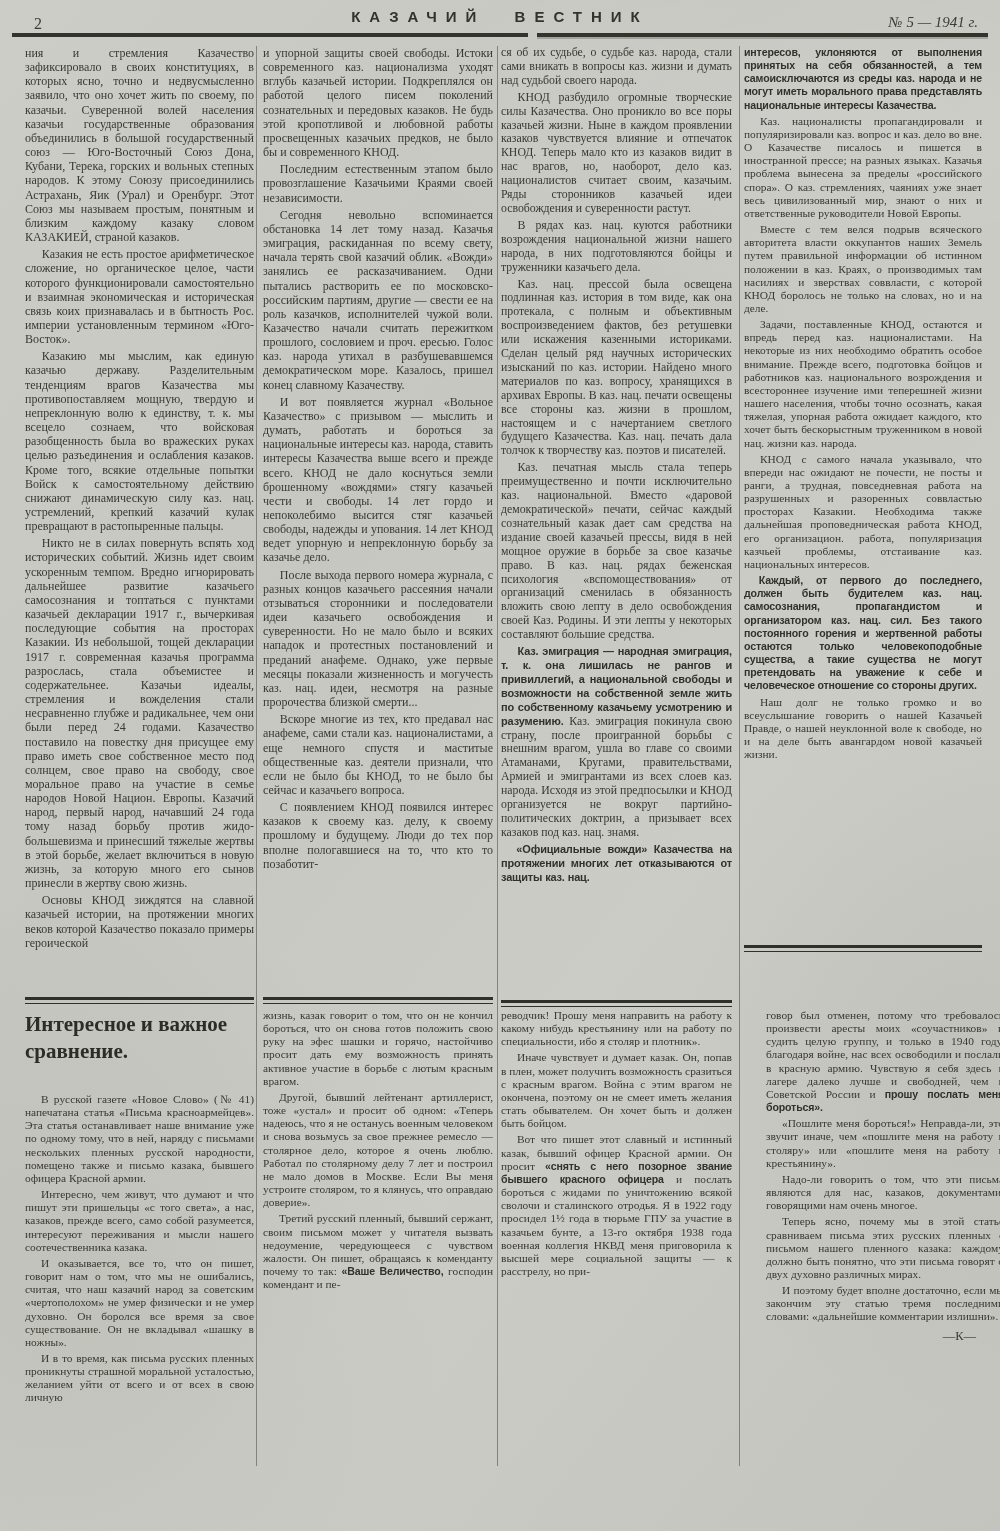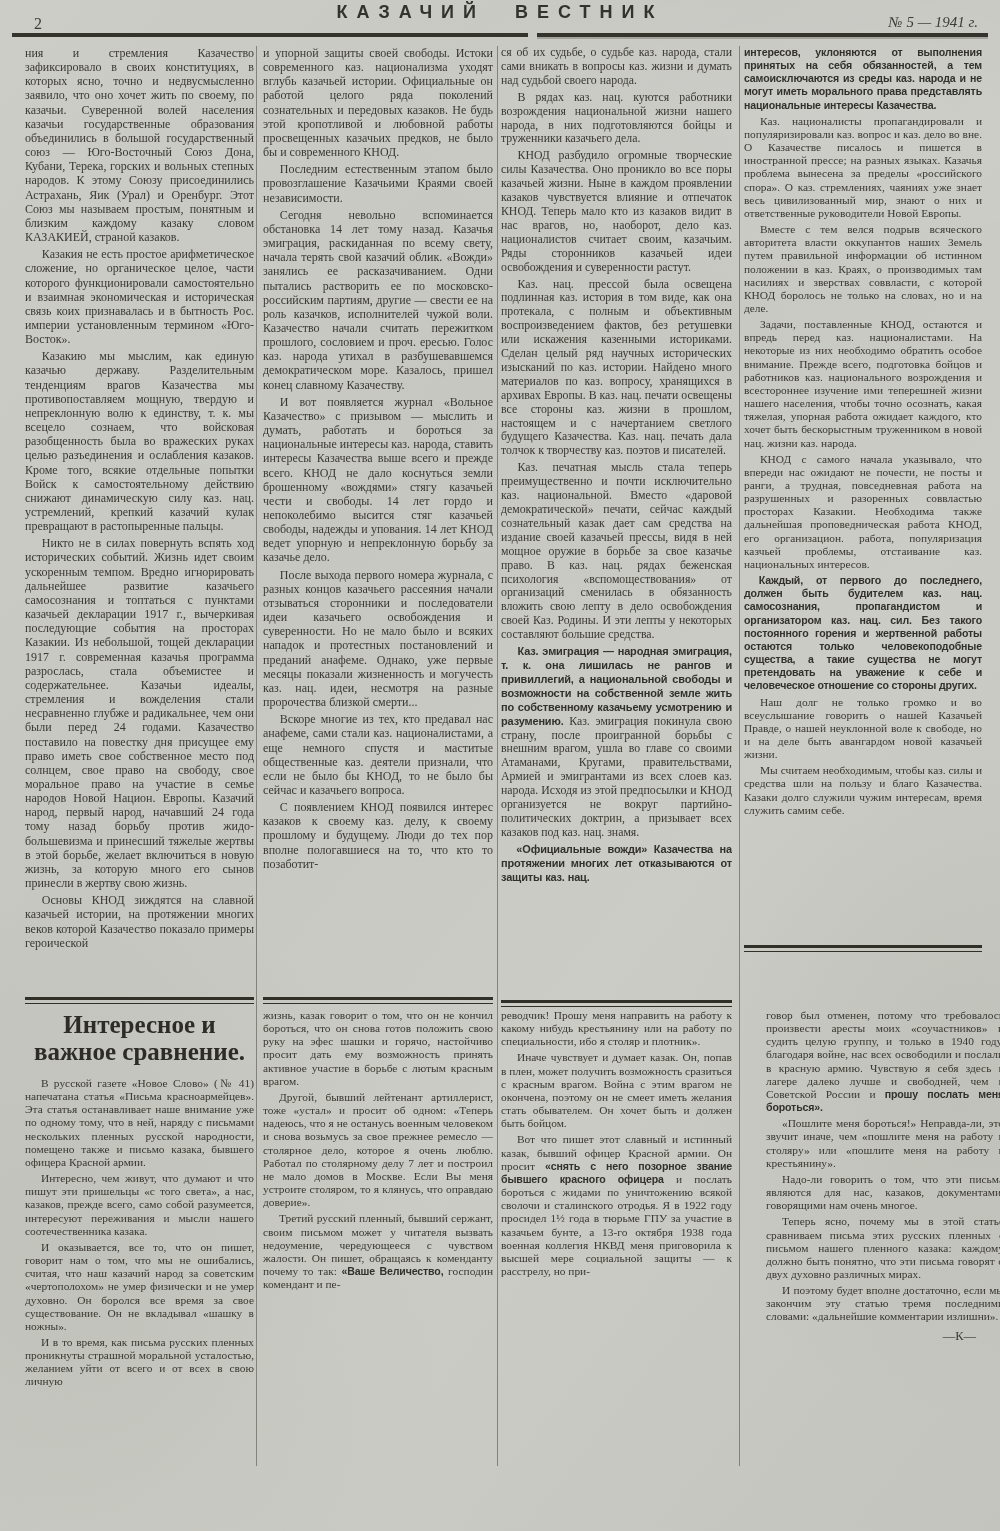--- a/index.html
+++ b/index.html
@@ -7,42 +7,42 @@
   .page{position:relative;width:1000px;height:1531px;margin:0 auto;overflow:hidden;
     background:linear-gradient(128deg,#cccdc7 0%,#c6c7c1 35%,#cbccc5 62%,#c3c4be 100%);
     font-family:"Liberation Serif","DejaVu Serif",serif;color:#3a3831;}
   .page::before{content:"";position:absolute;inset:0;pointer-events:none;
     background:
       radial-gradient(ellipse 700px 300px at 80% 8%, rgba(255,255,255,.10), rgba(0,0,0,0) 60%),
       radial-gradient(ellipse 500px 600px at 10% 85%, rgba(90,88,78,.07), rgba(0,0,0,0) 70%),
       radial-gradient(ellipse 400px 500px at 95% 70%, rgba(90,88,78,.06), rgba(0,0,0,0) 70%);}
   
   .pageno{position:absolute;top:15px;left:34px;font-size:16px;color:#3c3b34;}
-  .masthead{position:absolute;top:2px;left:0;width:100%;text-align:center;
-    font-family:"Liberation Sans","DejaVu Sans",sans-serif;font-weight:700;font-size:18px;
+  .masthead{position:absolute;top:8px;left:0;width:100%;text-align:center;
+    font-family:"Liberation Sans","DejaVu Sans",sans-serif;font-weight:700;font-size:15px;
     letter-spacing:9px;word-spacing:16px;color:#33322c;}
   .issue{position:absolute;top:14px;right:22px;font-style:italic;font-size:15px;color:#3c3b34;}
   .hrule{position:absolute;top:33px;height:3.5px;background:#34332c;}
   .hrule.seg1{left:12px;width:516px;}
   .hrule.seg2{left:537px;width:451px;box-shadow:0 2px 0 rgba(52,51,44,.25);}
   
   .vrule{position:absolute;top:46px;width:1px;height:1420px;background:rgba(62,60,52,.5);}
   
   .drule{position:absolute;height:3px;border-top:3px solid #302f28;border-bottom:1px solid #302f28;}
   
   .col{position:absolute;text-align:justify;overflow:hidden;}
   .col p{margin:0 0 3px 0;text-indent:1.4em;}
   .col p.cont{text-indent:0;}
   .fs-a{font-size:12px;line-height:14.15px;}
   .fs-b{font-size:11.8px;line-height:13.9px;}
   .fs-c{font-size:11.4px;line-height:13.15px;}
   .bd, p.pb{font-family:"Liberation Sans","DejaVu Sans",sans-serif;font-weight:700;
     font-size:.93em;color:#32312b;letter-spacing:-.15px;}
-  .headline{margin:2px 0 12px 0;font-size:25px;line-height:27px;font-weight:700;
-    text-align:center;color:#2d2c26;}
+  .headline{margin:2px 0 28px 0;font-size:21px;line-height:27px;font-weight:700;
+    text-align:left;color:#2d2c26;}
   .signature{text-align:right;padding-right:28px;margin-top:6px;font-size:12.5px;color:#3a3831;}
 </style>
 </head>
 <body>
 
 <div class="page">
 
   <div class="pageno">2</div>
   <div class="masthead">КАЗАЧИЙ ВЕСТНИК</div>
   <div class="issue">№ 5 — 1941 г.</div>
@@ -55,48 +55,47 @@
 
   <div class="col fs-a" style="left:25px;top:46px;width:229px;height:948px;">
     <p class="cont">ния и стремления Казачество зафиксировало в своих конституциях, в которых ясно, точно и недвусмысленно заявило, что оно хочет жить по своему, по казачьи. Суверенной волей населения казачьи государственные образования объединились в большой государственный союз — Юго-Восточный Союз Дона, Кубани, Терека, горских и вольных степных народов. К этому Союзу присоединились Астрахань, Яик (Урал) и Оренбург. Этот Союз мы называем простым, понятным и близким каждому казаку словом КАЗАКИЕЙ, страной казаков.</p>
     <p>Казакия не есть простое арифметическое сложение, но органическое целое, части которого функционировали самостоятельно и взаимная экономическая и историческая связь коих признавалась и в бытность Рос. империи установленным термином «Юго-Восток».</p>
     <p>Казакию мы мыслим, как единую казачью державу. Разделительным тенденциям врагов Казачества мы противопоставляем мощную, твердую и непреклонную волю к единству, т. к. мы всецело сознаем, что войсковая разобщенность была во вражеских руках целью разъединения и ослабления казаков. Кроме того, всякие отдельные попытки Войск к самостоятельному действию снижают динамическую силу каз. нац. устремлений, крепкий казачий кулак превращают в растопыренные пальцы.</p>
     <p>Никто не в силах повернуть вспять ход исторических событий. Жизнь идет своим ускоренным темпом. Вредно игнорировать дальнейшее развитие казачьего самосознания и топтаться с пунктами казачьей декларации 1917 г., вычеркивая последующие события на просторах Казакии. Из небольшой, тощей декларации 1917 г. современная казачья программа разрослась, стала объемистее и содержательнее. Казачьи идеалы, стремления и вожделения стали несравненно глубже и радикальнее, чем они были перед 24 годами. Казачество поставило на повестку дня присущее ему право иметь свое собственное место под солнцем, свое право на свободу, свое моральное право на участие в семье народов Новой Национ. Европы. Казачий народ, первый народ, начавший 24 года тому назад борьбу против жидо-большевизма и принесший тяжелые жертвы в этой борьбе, желает включиться в новую жизнь, за которую много его сынов принесли в жертву свою жизнь.</p>
     <p>Основы КНОД зиждятся на славной казачьей истории, на протяжении многих веков которой Казачество показало примеры героической</p>
   </div>
 
   <div class="col fs-a" style="left:263px;top:46px;width:230px;height:948px;">
-    <p class="cont">и упорной защиты своей свободы. Истоки современного каз. национализма уходят вглубь казачьей истории. Официальные он работой целого ряда поколений сознательных и передовых казаков. Не будь этой кропотливой и любовной работы просвещенных казачьих предков, не было бы и современного КНОД.</p>
+    <p class="cont">и упорной защиты своей свободы. Истоки современного каз. национализма уходят вглубь казачьей истории. Подкреплялся он работой целого писем поколений сознательных и передовых казаков. Не будь этой кропотливой и любовной работы просвещенных казачьих предков, не было бы и современного КНОД.</p>
     <p>Последним естественным этапом было провозглашение Казачьими Краями своей независимости.</p>
     <p>Сегодня невольно вспоминается обстановка 14 лет тому назад. Казачья эмиграция, раскиданная по всему свету, начала терять свой казачий облик. «Вожди» занялись ее расказачиванием. Одни пытались растворить ее по московско-российским партиям, другие — свести ее на роль казачков, исполнителей чужой воли. Казачество начали считать пережитком прошлого, сословием и проч. ересью. Голос каз. народа утихал в разбушевавшемся демократическом море. Казалось, пришел конец славному Казачеству.</p>
     <p>И вот появляется журнал «Вольное Казачество» с призывом — мыслить и думать, работать и бороться за национальные интересы каз. народа, ставить интересы Казачества выше всего и прежде всего. КНОД не дало коснуться земли брошенному «вождями» стягу казачьей чести и свободы. 14 лет гордо и непоколебимо высится стяг казачьей свободы, надежды и упования. 14 лет КНОД ведет упорную и непреклонную борьбу за казачье дело.</p>
     <p>После выхода первого номера журнала, с разных концов казачьего рассеяния начали отзываться сторонники и последователи идеи казачьего освобождения и суверенности. Но не мало было и всяких нападок и протестных постановлений и преданий анафеме. Однако, уже первые месяцы показали жизненность и могучесть каз. нац. идеи, несмотря на разные пророчества близкой смерти...</p>
     <p>Вскоре многие из тех, кто предавал нас анафеме, сами стали каз. националистами, а еще немного спустя и маститые общественные каз. деятели признали, что если не было бы КНОД, то не было бы сейчас и казачьего вопроса.</p>
     <p>С появлением КНОД появился интерес казаков к своему каз. делу, к своему прошлому и будущему. Люди до тех пор вполне пологавшиеся на то, что кто то позаботит-</p>
   </div>
 
   <div class="col fs-b" style="left:501px;top:46px;width:231px;height:951px;">
     <p class="cont">ся об их судьбе, о судьбе каз. народа, стали сами вникать в вопросы каз. жизни и думать над судьбой своего народа.</p>
+    <p>КНОД разбудило огромные творческие силы Казачества. Оно проникло во все поры казачьей жизни. Ныне в каждом проявлении казаков чувствуется влияние и отпечаток КНОД. Теперь мало кто из казаков видит в нас врагов, но, наоборот, дело каз. националистов считает своим, казачьим. Ряды сторонников казачьей идеи освобождения и суверенности растут.</p>
     <p>В рядах каз. нац. куются работники возрождения национальной жизни нашего народа, в них подготовляются бойцы и труженники казачьего дела.</p>
-    <p>КНОД разбудило огромные творческие силы Казачества. Оно проникло во все поры казачьей жизни. Ныне в каждом проявлении казаков чувствуется влияние и отпечаток КНОД. Теперь мало кто из казаков видит в нас врагов, но, наоборот, дело каз. националистов считает своим, казачьим. Ряды сторонников казачьей идеи освобождения и суверенности растут.</p>
     <p>Каз. нац. прессой была освещена подлинная каз. история в том виде, как она протекала, с полным и объективным воспроизведением фактов, без ретушевки или искажения казенными историками. Сделан целый ряд научных исторических изысканий по каз. истории. Найдено много материалов по каз. вопросу, хранящихся в архивах Европы. В каз. нац. печати освещены все стороны каз. жизни в прошлом, настоящем и с начертанием светлого будущего Казачества. Каз. нац. печать дала толчок к творчеству каз. поэтов и писателей.</p>
     <p>Каз. печатная мысль стала теперь преимущественно и почти исключительно каз. национальной. Вместо «даровой демократической» печати, сейчас каждый сознательный казак дает сам средства на издание своей казачьей прессы, видя в ней мощное оружие в борьбе за свое казачье право. В каз. нац. рядах беженская психология «вспомоществования» от организаций сменилась в обязанность вложить свою лепту в дело освобождения своей Каз. Родины. И эти лепты у некоторых составляют большие средства.</p>
     <p><span class="bd">Каз. эмиграция — народная эмиграция, т. к. она лишилась не рангов и привиллегий, а национальной свободы и возможности на собственной земле жить по собственному казачьему усмотрению и разумению.</span><span> Каз. эмиграция покинула свою страну, после проигранной борьбы с внешним врагом, ушла во главе со своими Атаманами, Кругами, правительствами, Армией и эмигрантами из всех слоев каз. народа. Исходя из этой предпосылки и КНОД организуется не вокруг партийно-политических доктрин, а призывает всех казаков под каз. нац. знамя.</span></p>
     <p class="pb">«Официальные вожди» Казачества на протяжении многих лет отказываются от защиты каз. нац.</p>
   </div>
 
   <div class="col fs-c" style="left:744px;top:46px;width:238px;height:896px;">
     <p class="cont pb">интересов, уклоняются от выполнения принятых на себя обязанностей, а тем самоисключаются из среды каз. народа и не могут иметь морального права представлять национальные интересы Казачества.</p>
     <p>Каз. националисты пропагандировали и популяризировали каз. вопрос и каз. дело во вне. О Казачестве писалось и пишется в иностранной прессе; на разных языках. Казачья проблема вынесена за пределы «российского спора». О каз. стремлениях, чаяниях уже знает весь цивилизованный мир, знают о них и ответственные руководители Новой Европы.</p>
     <p>Вместе с тем велся подрыв всяческого авторитета власти оккупантов наших Земель путем правильной информации об истинном положении в каз. Краях, о производимых там насилиях и зверствах соввласти, с которой КНОД боролось не только на словах, но и на деле.</p>
     <p>Задачи, поставленные КНОД, остаются и впредь перед каз. националистами. На некоторые из них необходимо обратить особое внимание. Прежде всего, подготовка бойцов и работников каз. национального возрождения и всестороннее изучение ими теперешней жизни нашего населения, чтобы точно осознать, какая тяжелая, упорная работа ожидает каждого, кто хочет быть бескорыстным труженником в новой нац. жизни каз. народа.</p>
     <p>КНОД с самого начала указывало, что впереди нас ожидают не почести, не посты и ранги, а трудная, повседневная работа на разрушенных и разоренных соввластью просторах Казакии. Необходима также дальнейшая проповедническая работа КНОД, его организацион. работа, популяризация казчьей проблемы, отстаивание каз. национальных интересов.</p>
     <p class="pb">Каждый, от первого до последнего, должен быть будителем каз. нац. самосознания, пропагандистом и организатором каз. нац. сил. Без такого постоянного горения и жертвенной работы остаются только человекоподобные существа, а такие существа не могут претендовать на уважение к себе и человеческое отношение со стороны других.</p>
     <p>Наш долг не только громко и во всеуслышание говорить о нашей Казачьей Правде, о нашей неуклонной воле к свободе, но и на деле быть авангардом новой казачьей жизни.</p>
-    <p>Мы считаем необходимым, чтобы каз. силы и средства шли на пользу и благо Казачества. Казаки долго служили чужим интересам, время служить самим себе.</p>
   </div>
 
   <div class="drule" style="left:25px;top:997px;width:229px;"></div>
   <div class="drule" style="left:263px;top:997px;width:230px;"></div>
   <div class="drule" style="left:501px;top:1000px;width:231px;"></div>
   <div class="drule" style="left:744px;top:945px;width:238px;"></div>
 
   <div class="col fs-c" style="left:25px;top:1009px;width:229px;height:514px;">
     <h2 class="headline">Интересное и важное сравнение.</h2>
     <p>В русской газете «Новое Слово» (№ 41) напечатана статья «Письма красноармейцев». Эта статья останавливает наше внимание уже по одному тому, что в ней, наряду с письмами нескольких пленных русской народности, помещено также и письмо казака, бывшего офицера Красной армии.</p>

